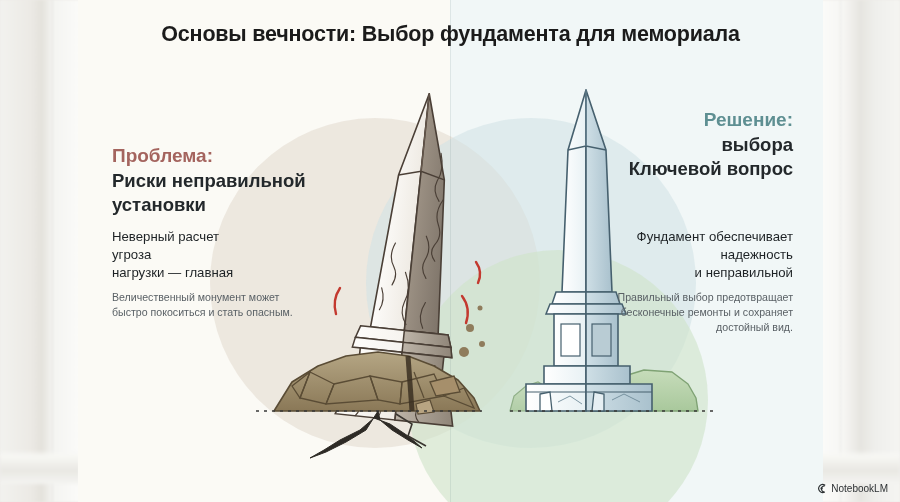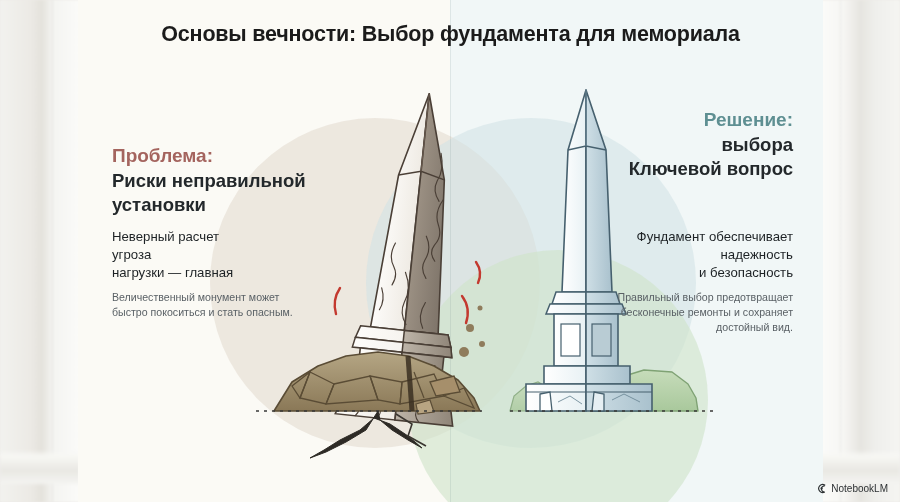--- a/index.html
+++ b/index.html
@@ -254,21 +254,21 @@
 
     <div class="textcol right">
       <div class="eyebrow s">Решение:</div>
       <div class="subhead">выбора</div>
       <div class="subhead">Ключевой вопрос</div>
     </div>
 
     <div class="lower right">
       <div class="blockhead">Фундамент обеспечивает</div>
       <div class="blockhead">надежность</div>
-      <div class="blockhead">и безопасность</div>
+      <div class="blockhead">и неправильной</div>
       <div class="bodytxt">Правильный выбор предотвращает бесконечные ремонты и сохраняет достойный вид.</div>
     </div>
   </div>
 
   <div id="wm">
     <span>
       <svg width="11" height="11" viewBox="0 0 12 12">
         <path d="M9.6 2.2 A4.4 4.4 0 1 0 9.6 9.8 A3.2 3.2 0 1 1 9.0 3.1" fill="none" stroke="#2d3133" stroke-width="1.25" stroke-linecap="round"></path>
         <circle cx="6.1" cy="6" r="1.25" fill="#2d3133"></circle>
       </svg>

